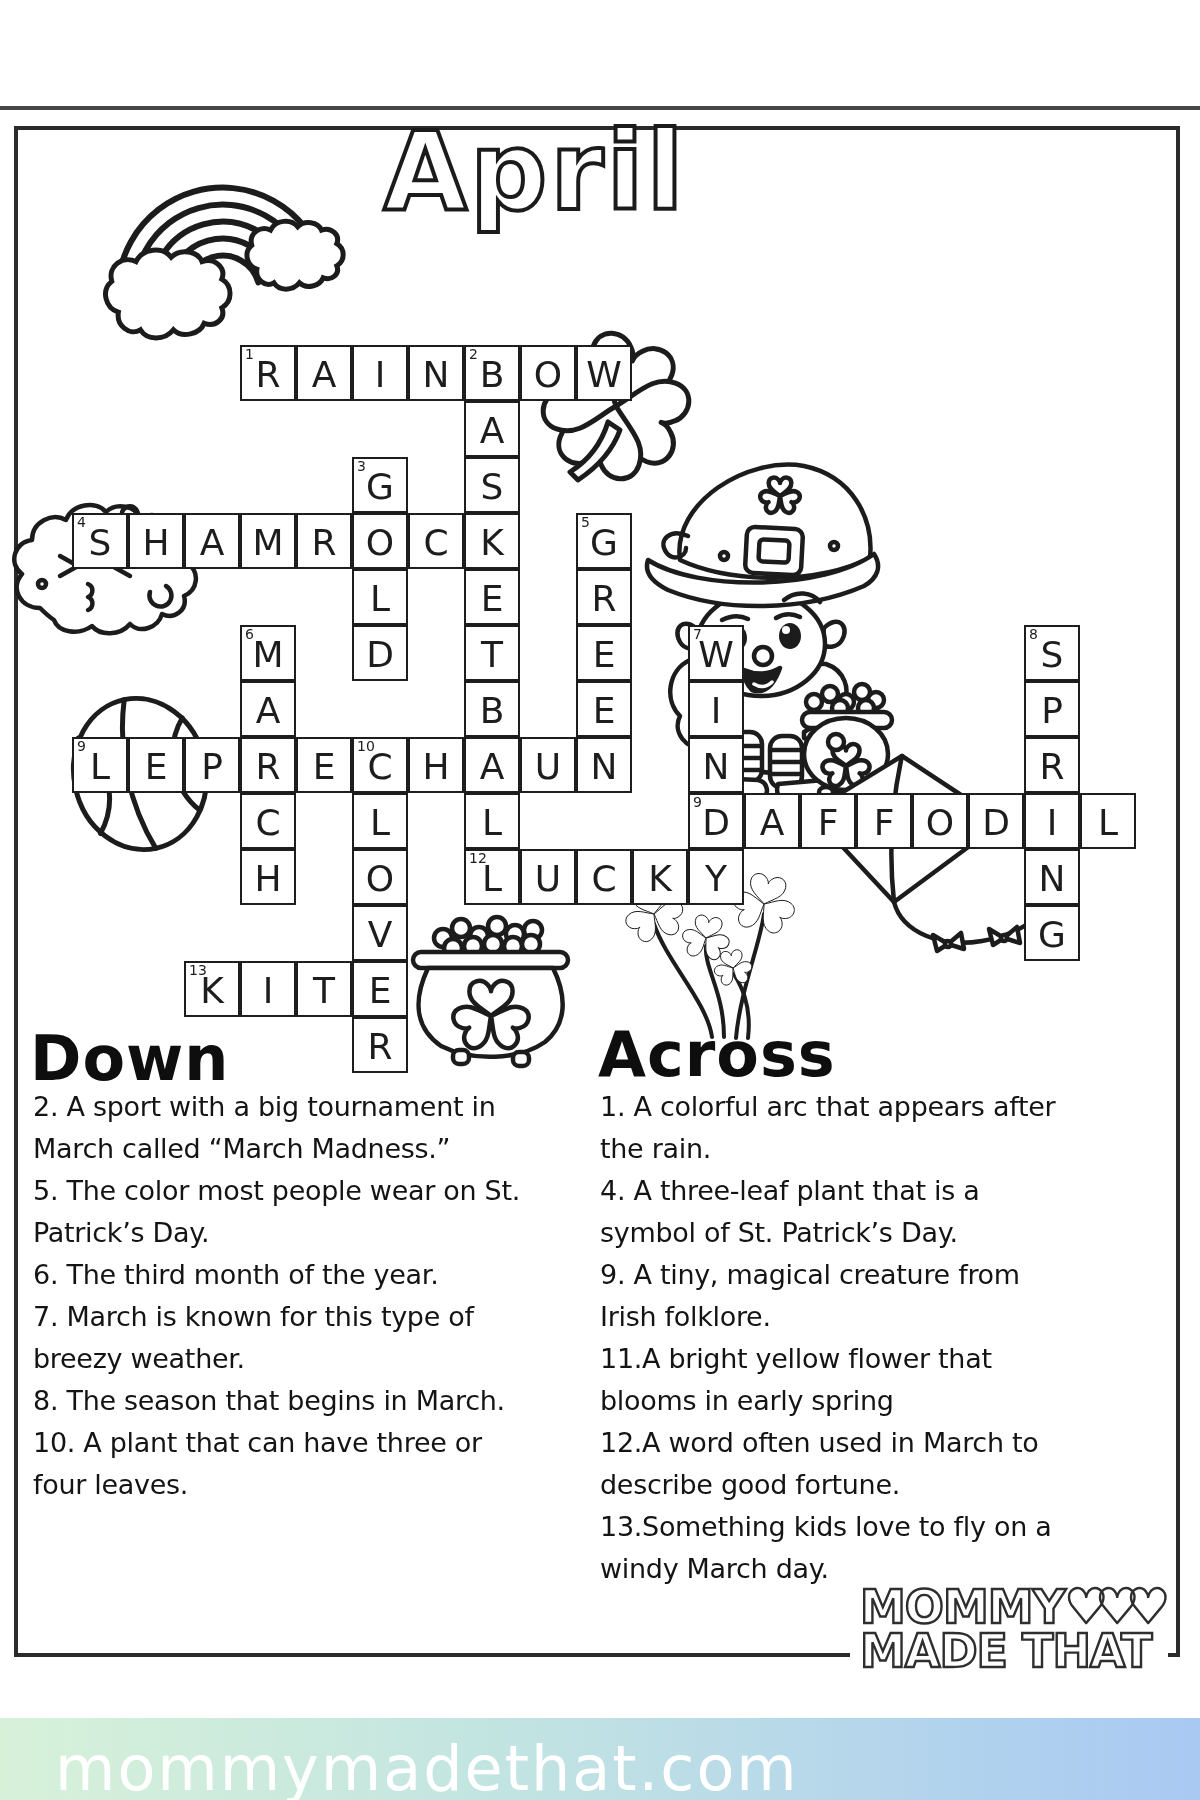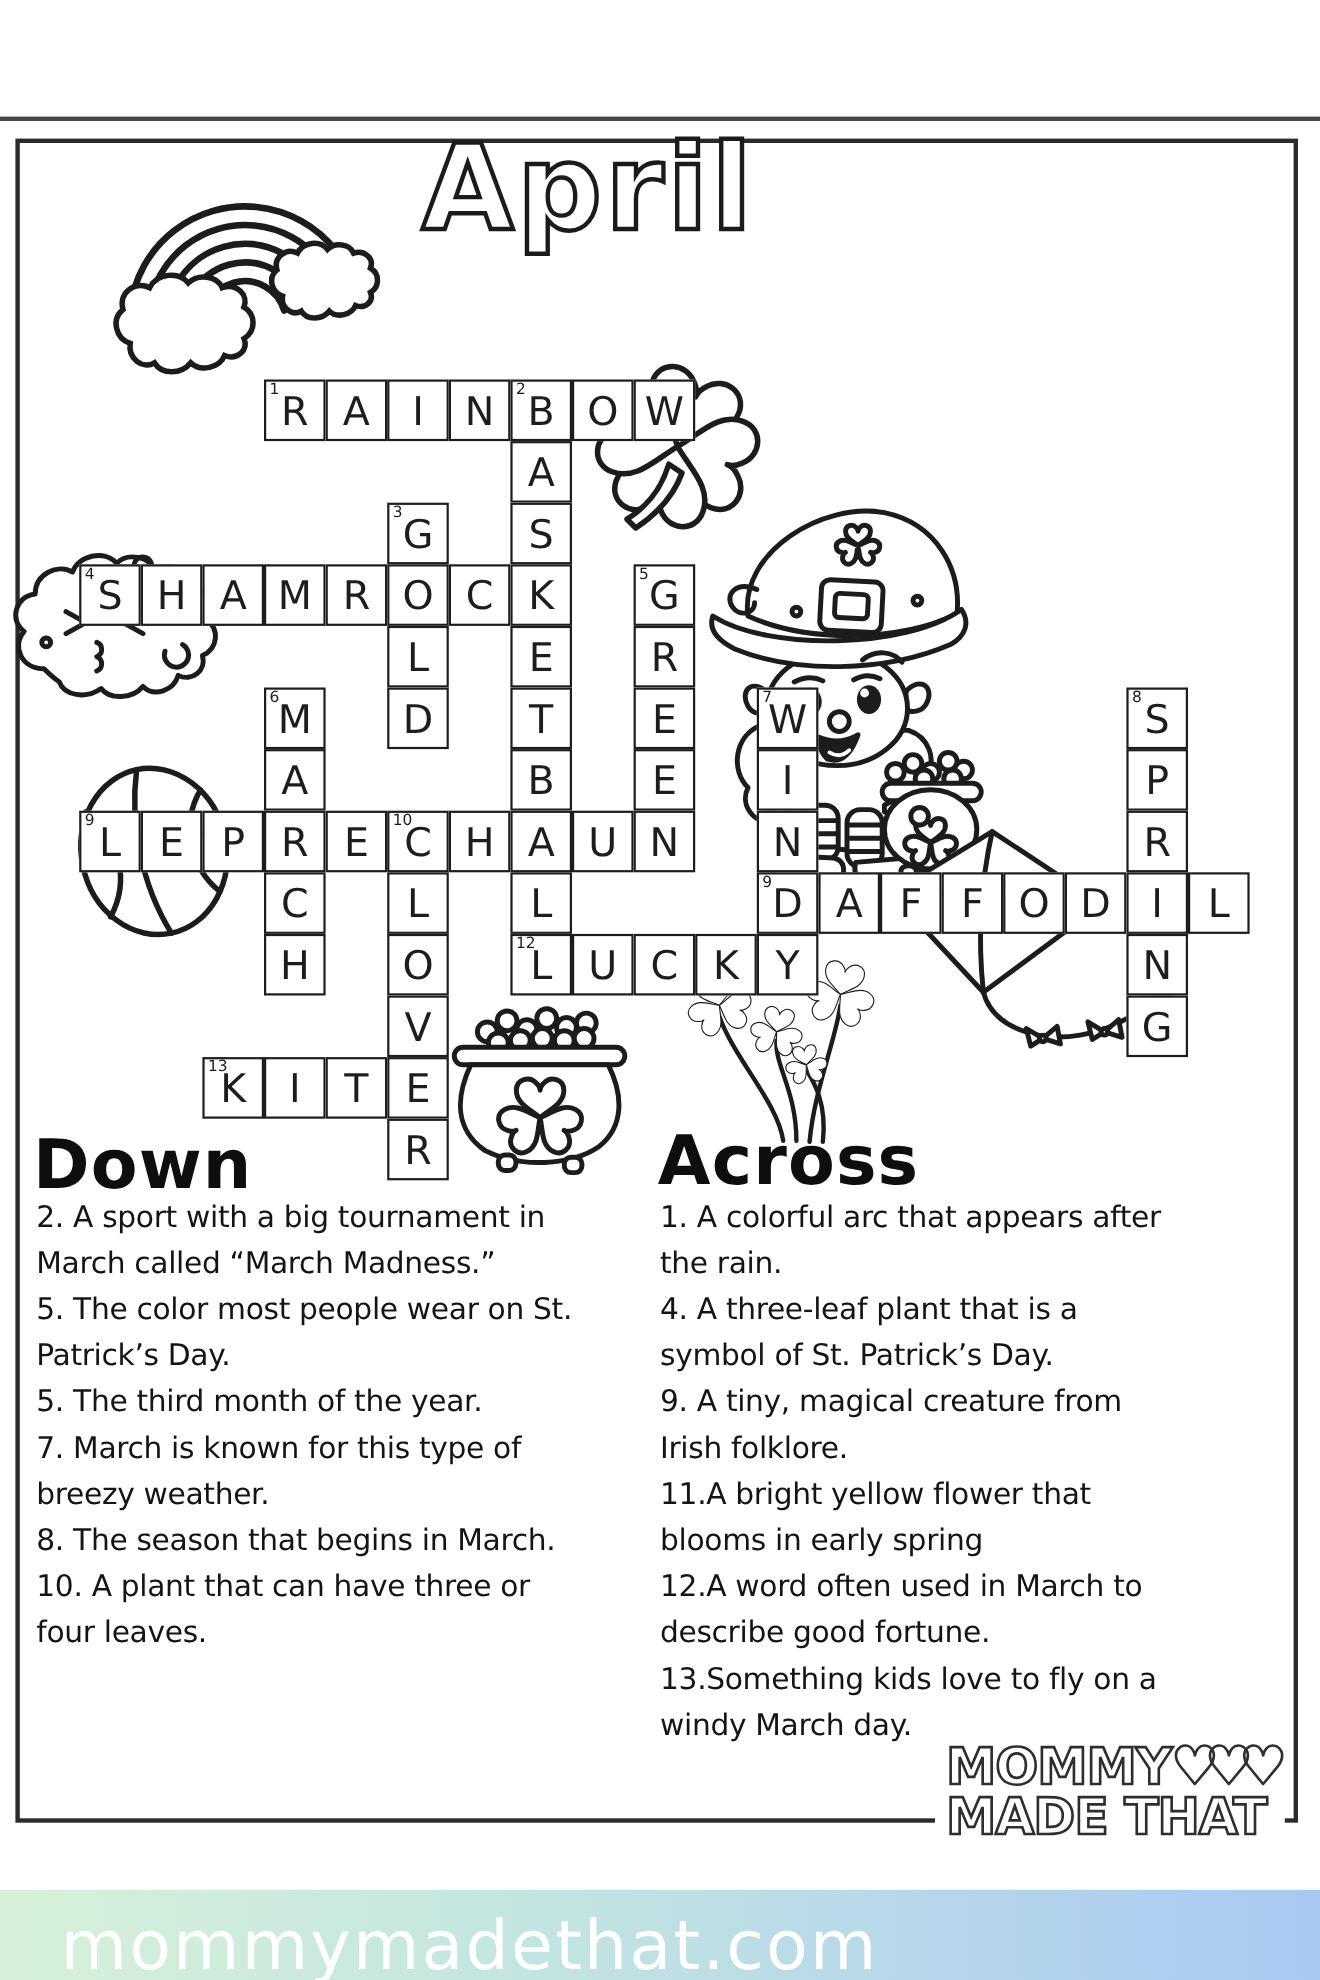--- a/index.html
+++ b/index.html
@@ -452,21 +452,21 @@
     <div class="cell" style="left: 224px; top: 616px;">
       <span class="letter">T</span>
     </div>
   </div>
 
 <div id="down-heading" class="section-heading">Down</div>
 <div id="across-heading" class="section-heading">Across</div>
 <div id="down-clues" class="clues">
     <div class="clue">2. A sport with a big tournament in March called “March Madness.”</div>
     <div class="clue">5. The color most people wear on St. Patrick’s Day.</div>
-    <div class="clue">5. The third month of the year.</div>
+    <div class="clue">6. The third month of the year.</div>
     <div class="clue">7. March is known for this type of breezy weather.</div>
     <div class="clue">8. The season that begins in March.</div>
     <div class="clue">10. A plant that can have three or four leaves.</div>
   </div>
 <div id="across-clues" class="clues">
     <div class="clue">1. A colorful arc that appears after the rain.</div>
     <div class="clue">4. A three-leaf plant that is a symbol of St. Patrick’s Day.</div>
     <div class="clue">9. A tiny, magical creature from Irish folklore.</div>
     <div class="clue">11.A bright yellow flower that blooms in early spring</div>
     <div class="clue">12.A word often used in March to describe good fortune.</div>

